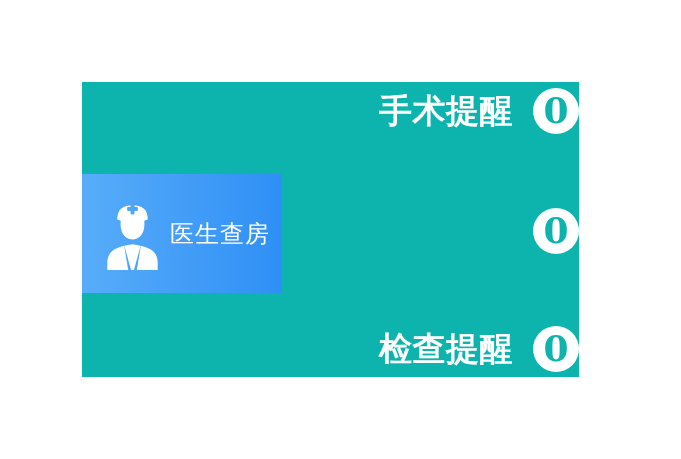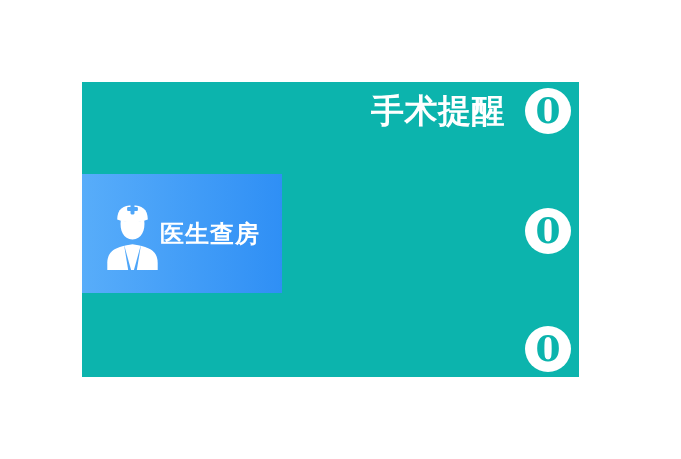--- a/index.html
+++ b/index.html
@@ -25,30 +25,31 @@
     display:flex;
     align-items:center;
     cursor:pointer;
   }
   .doctor-card .icon-wrap{
     margin-left:23px;
     width:55px; height:72px;
     flex:0 0 auto;
   }
   .doctor-card .card-label{
+    margin-left:10px;
     color:#ffffff;
     font-size:24px;
-    font-weight:700;
+    font-weight:400;
     letter-spacing:1px;
     white-space:nowrap;
   }
   
   .reminder-row{
     position:absolute;
-    left:0; right:8px;
+    left:0; right:0;
     height:48px;
     display:flex;
     justify-content:flex-end;
     align-items:center;
     gap:20px;
     box-sizing:border-box;
     cursor:pointer;
   }
   .row-1{ top:5px; }
   .row-2{ top:125px; }
@@ -117,18 +118,19 @@
     </div>
   </div>
 
   <div class="reminder-row row-2">
     <div class="count-badge">
       <span>0</span>
     </div>
   </div>
 
   <div class="reminder-row row-3">
+    <span class="reminder-label">检查提醒</span>
     <div class="count-badge">
       <span>0</span>
     </div>
   </div>
 
 </div>
 
 </body></html>

